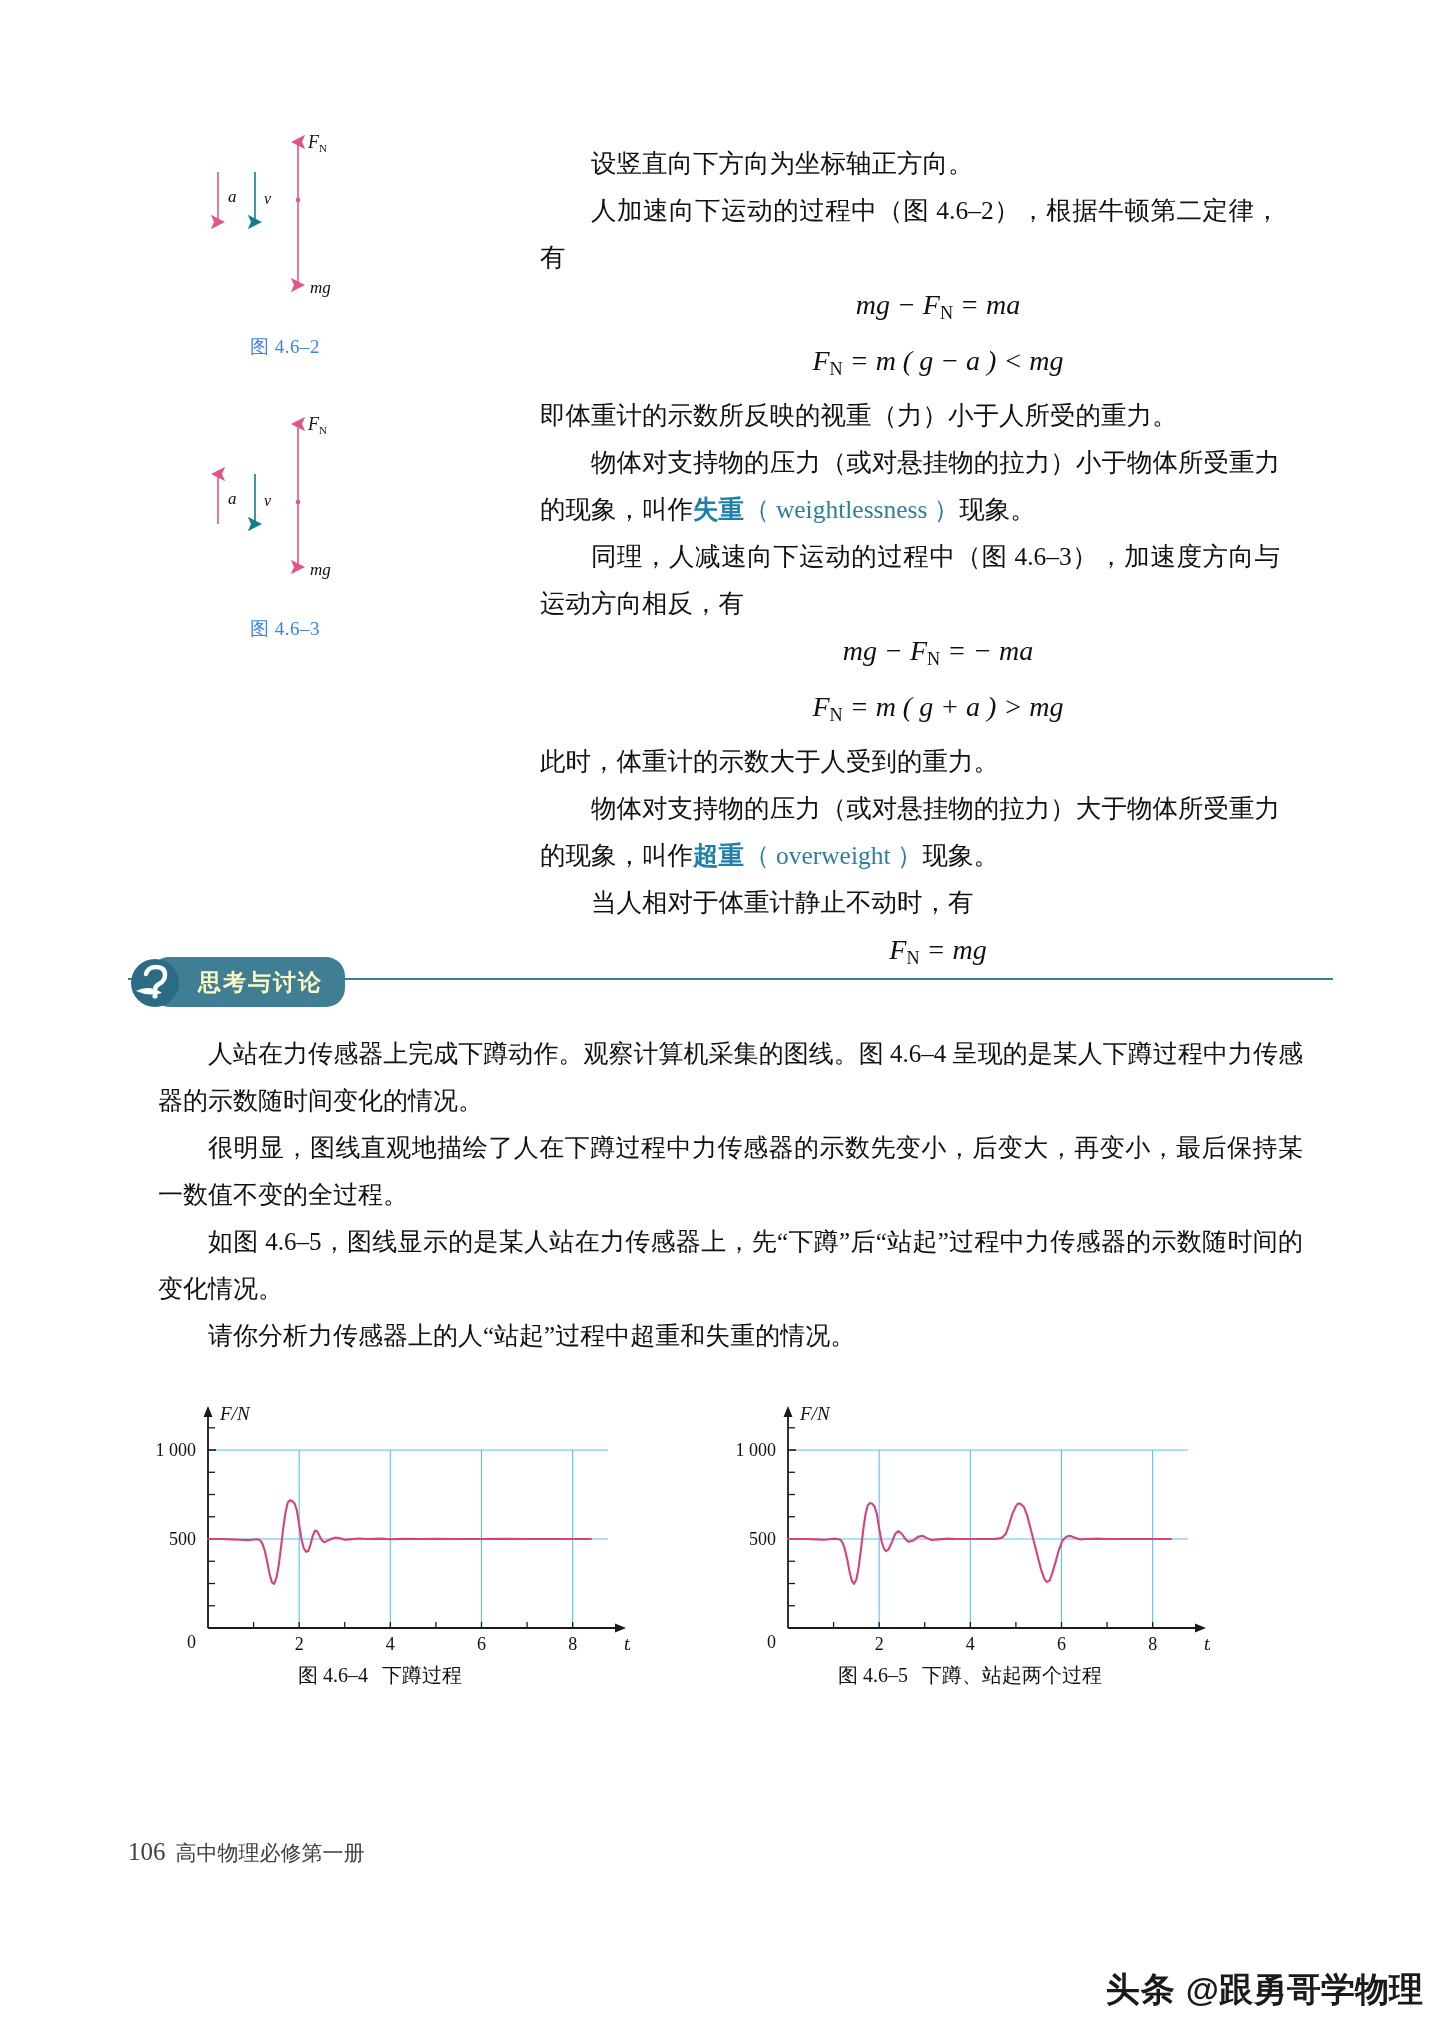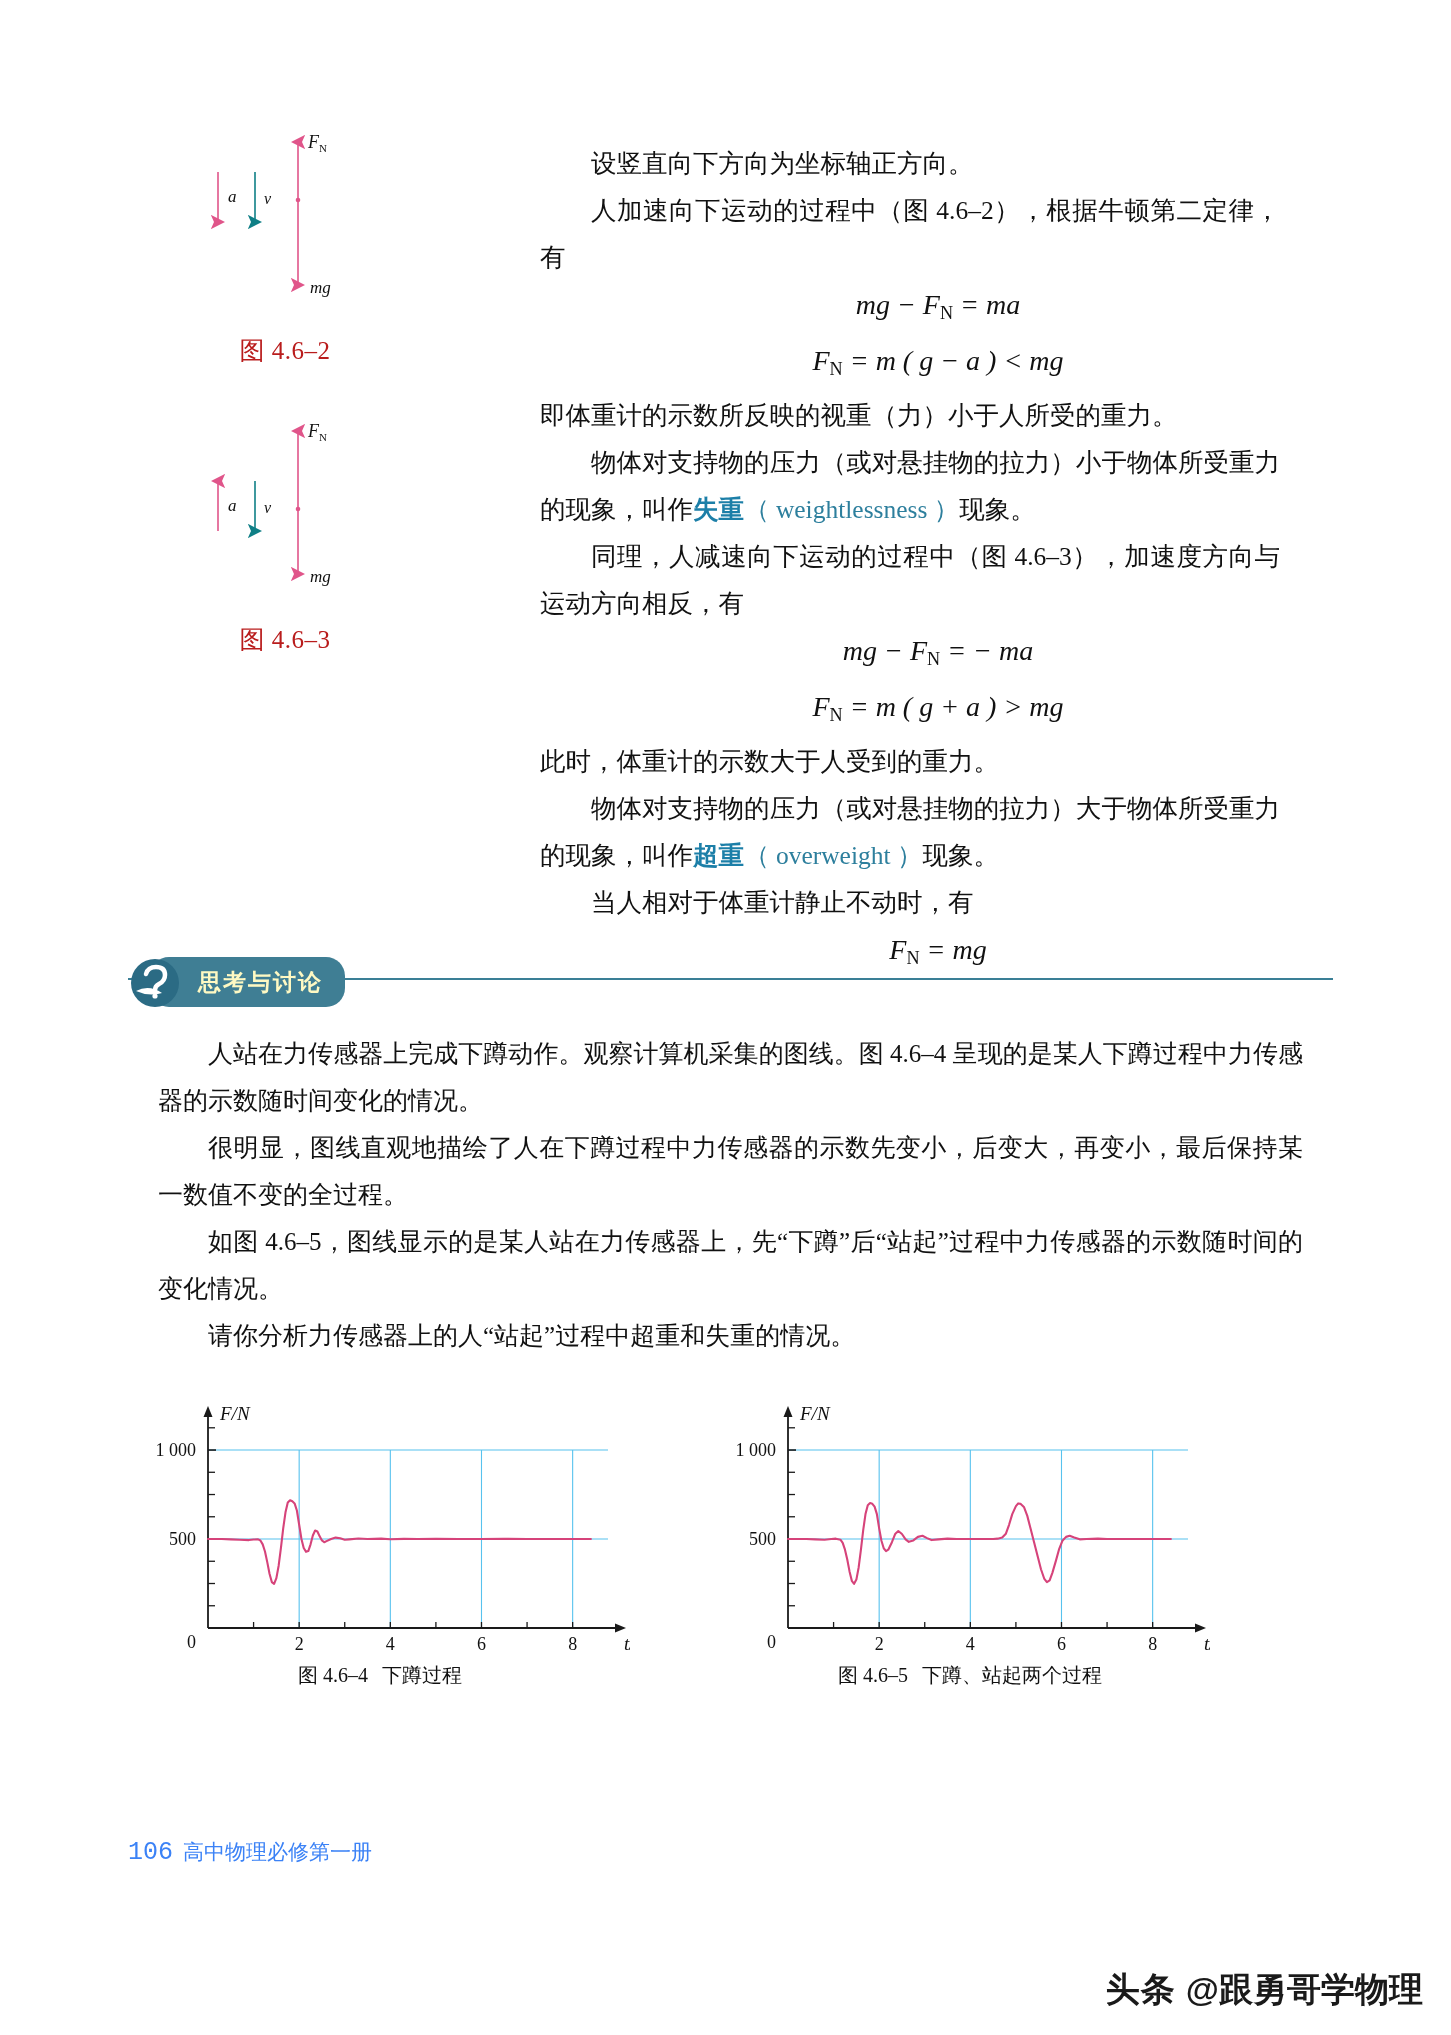--- a/index.html
+++ b/index.html
@@ -12,22 +12,22 @@
   .page { position: relative; width: 1451px; height: 2035px; background: #fff; }
 
   
   .top-section { position: absolute; left: 0; top: 0; width: 1203px; height: 940px; }
 
   .fig-col { position: absolute; left: 150px; top: 130px; width: 270px; }
 
   .vecfig { position: relative; width: 270px; }
   .figcap {
     text-align: center;
-    font-size: 25px;
-    color: #b91c1c;
+    font-size: 19px;
+    color: #3b82f6;
     font-family: "Liberation Serif", serif;
     letter-spacing: 0.5px;
   }
 
   .text-col {
     position: absolute; left: 540px; top: 140px; width: 740px;
     font-size: 25.5px; line-height: 47px; color: #111;
     text-align: justify;
     font-family: "Liberation Serif", "DejaVu Serif", serif;
   }
@@ -78,22 +78,22 @@
   .chart-caption {
     position: absolute; top: 262px; width: 100%;
     text-align: center; font-size: 20px; color: #111;
     font-family: "Liberation Serif", serif;
   }
   .chart-caption .gap { display: inline-block; width: 14px; }
 
   
   .footer {
     position: absolute; left: 128px; top: 1838px;
-    font-size: 21px; color: #3b82f6;
-    font-family: Liberation Mono, monospace;
+    font-size: 21px; color: #404040;
+    font-family: Liberation Serif, serif;
   }
   .footer .pno { font-size: 25px; margin-right: 10px; }
 
   .watermark {
     position: absolute; right: 28px; bottom: 22px;
     display: flex; align-items: center; gap: 10px;
     font-size: 34px; font-weight: bold; color: #1a1a1a;
     font-family: "Liberation Sans", sans-serif;
     margin-top: 32px;
   }

